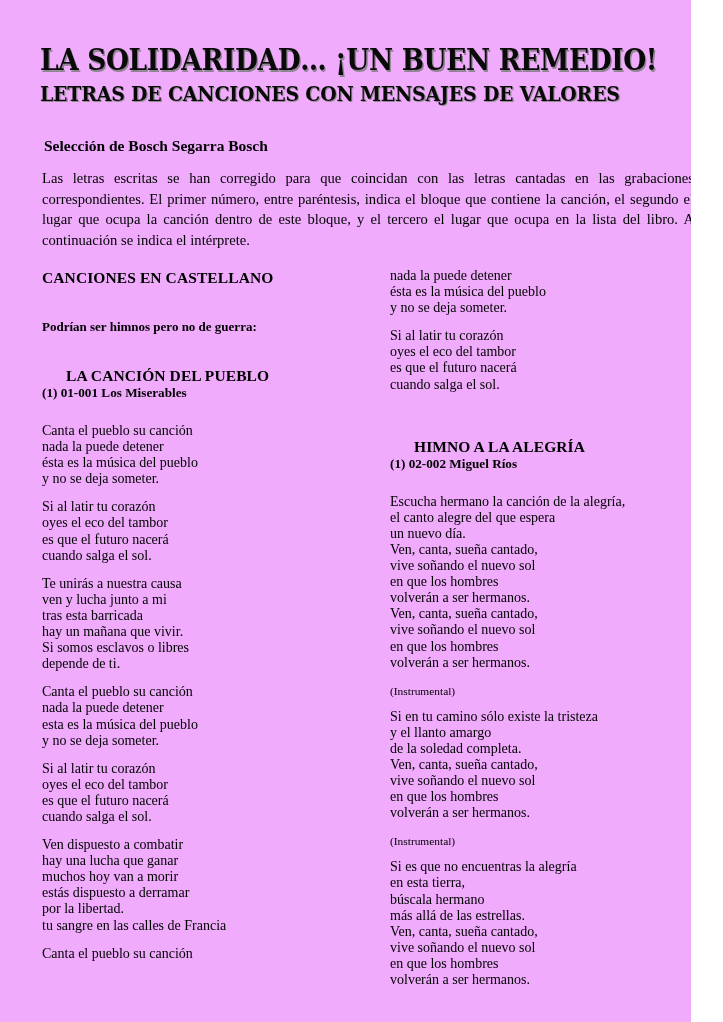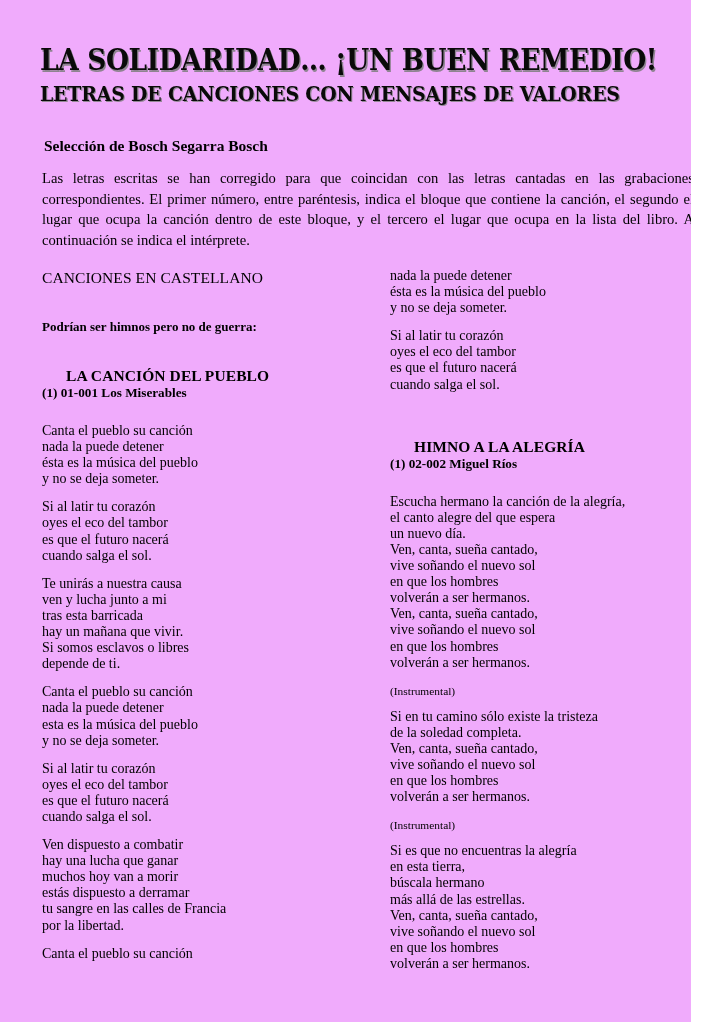--- a/index.html
+++ b/index.html
@@ -75,21 +75,21 @@
   .col {
     position: absolute;
     top: 268px;
     width: 310px;
   }
   .col-left  { left: 42px; }
   .col-right { left: 390px; }
 
   .section-heading {
     font-size: 15.5px;
-    font-weight: 400;
+    font-weight: 700;
     line-height: 19px;
     letter-spacing: 0.1px;
     white-space: nowrap;
   }
   .lead-line {
     font-size: 13px;
     font-weight: 700;
     line-height: 19px;
     white-space: nowrap;
   }
@@ -199,22 +199,22 @@
       <div class="ln">cuando salga el sol.</div>
     </div>
 
     <div class="sp-12"></div>
 
     <div class="stanza">
       <div class="ln">Ven dispuesto a combatir</div>
       <div class="ln">hay una lucha que ganar</div>
       <div class="ln">muchos hoy van a morir</div>
       <div class="ln">estás dispuesto a derramar</div>
+      <div class="ln">por la libertad.</div>
       <div class="ln">tu sangre en las calles de Francia</div>
-      <div class="ln">por la libertad.</div>
     </div>
 
     <div class="sp-12"></div>
 
     <div class="stanza">
       <div class="ln">Canta el pueblo su canción</div>
     </div>
 
   </div>
 
@@ -258,20 +258,21 @@
     </div>
 
     <div class="sp-12"></div>
 
     <div class="instrumental">(Instrumental)</div>
 
     <div class="sp-10"></div>
 
     <div class="stanza">
       <div class="ln">Si en tu camino sólo existe la tristeza</div>
+      <div class="ln">y el llanto amargo</div>
       <div class="ln">de la soledad completa.</div>
       <div class="ln">Ven, canta, sueña cantado,</div>
       <div class="ln">vive soñando el nuevo sol</div>
       <div class="ln">en que los hombres</div>
       <div class="ln">volverán a ser hermanos.</div>
     </div>
 
     <div class="sp-12"></div>
 
     <div class="instrumental">(Instrumental)</div>

